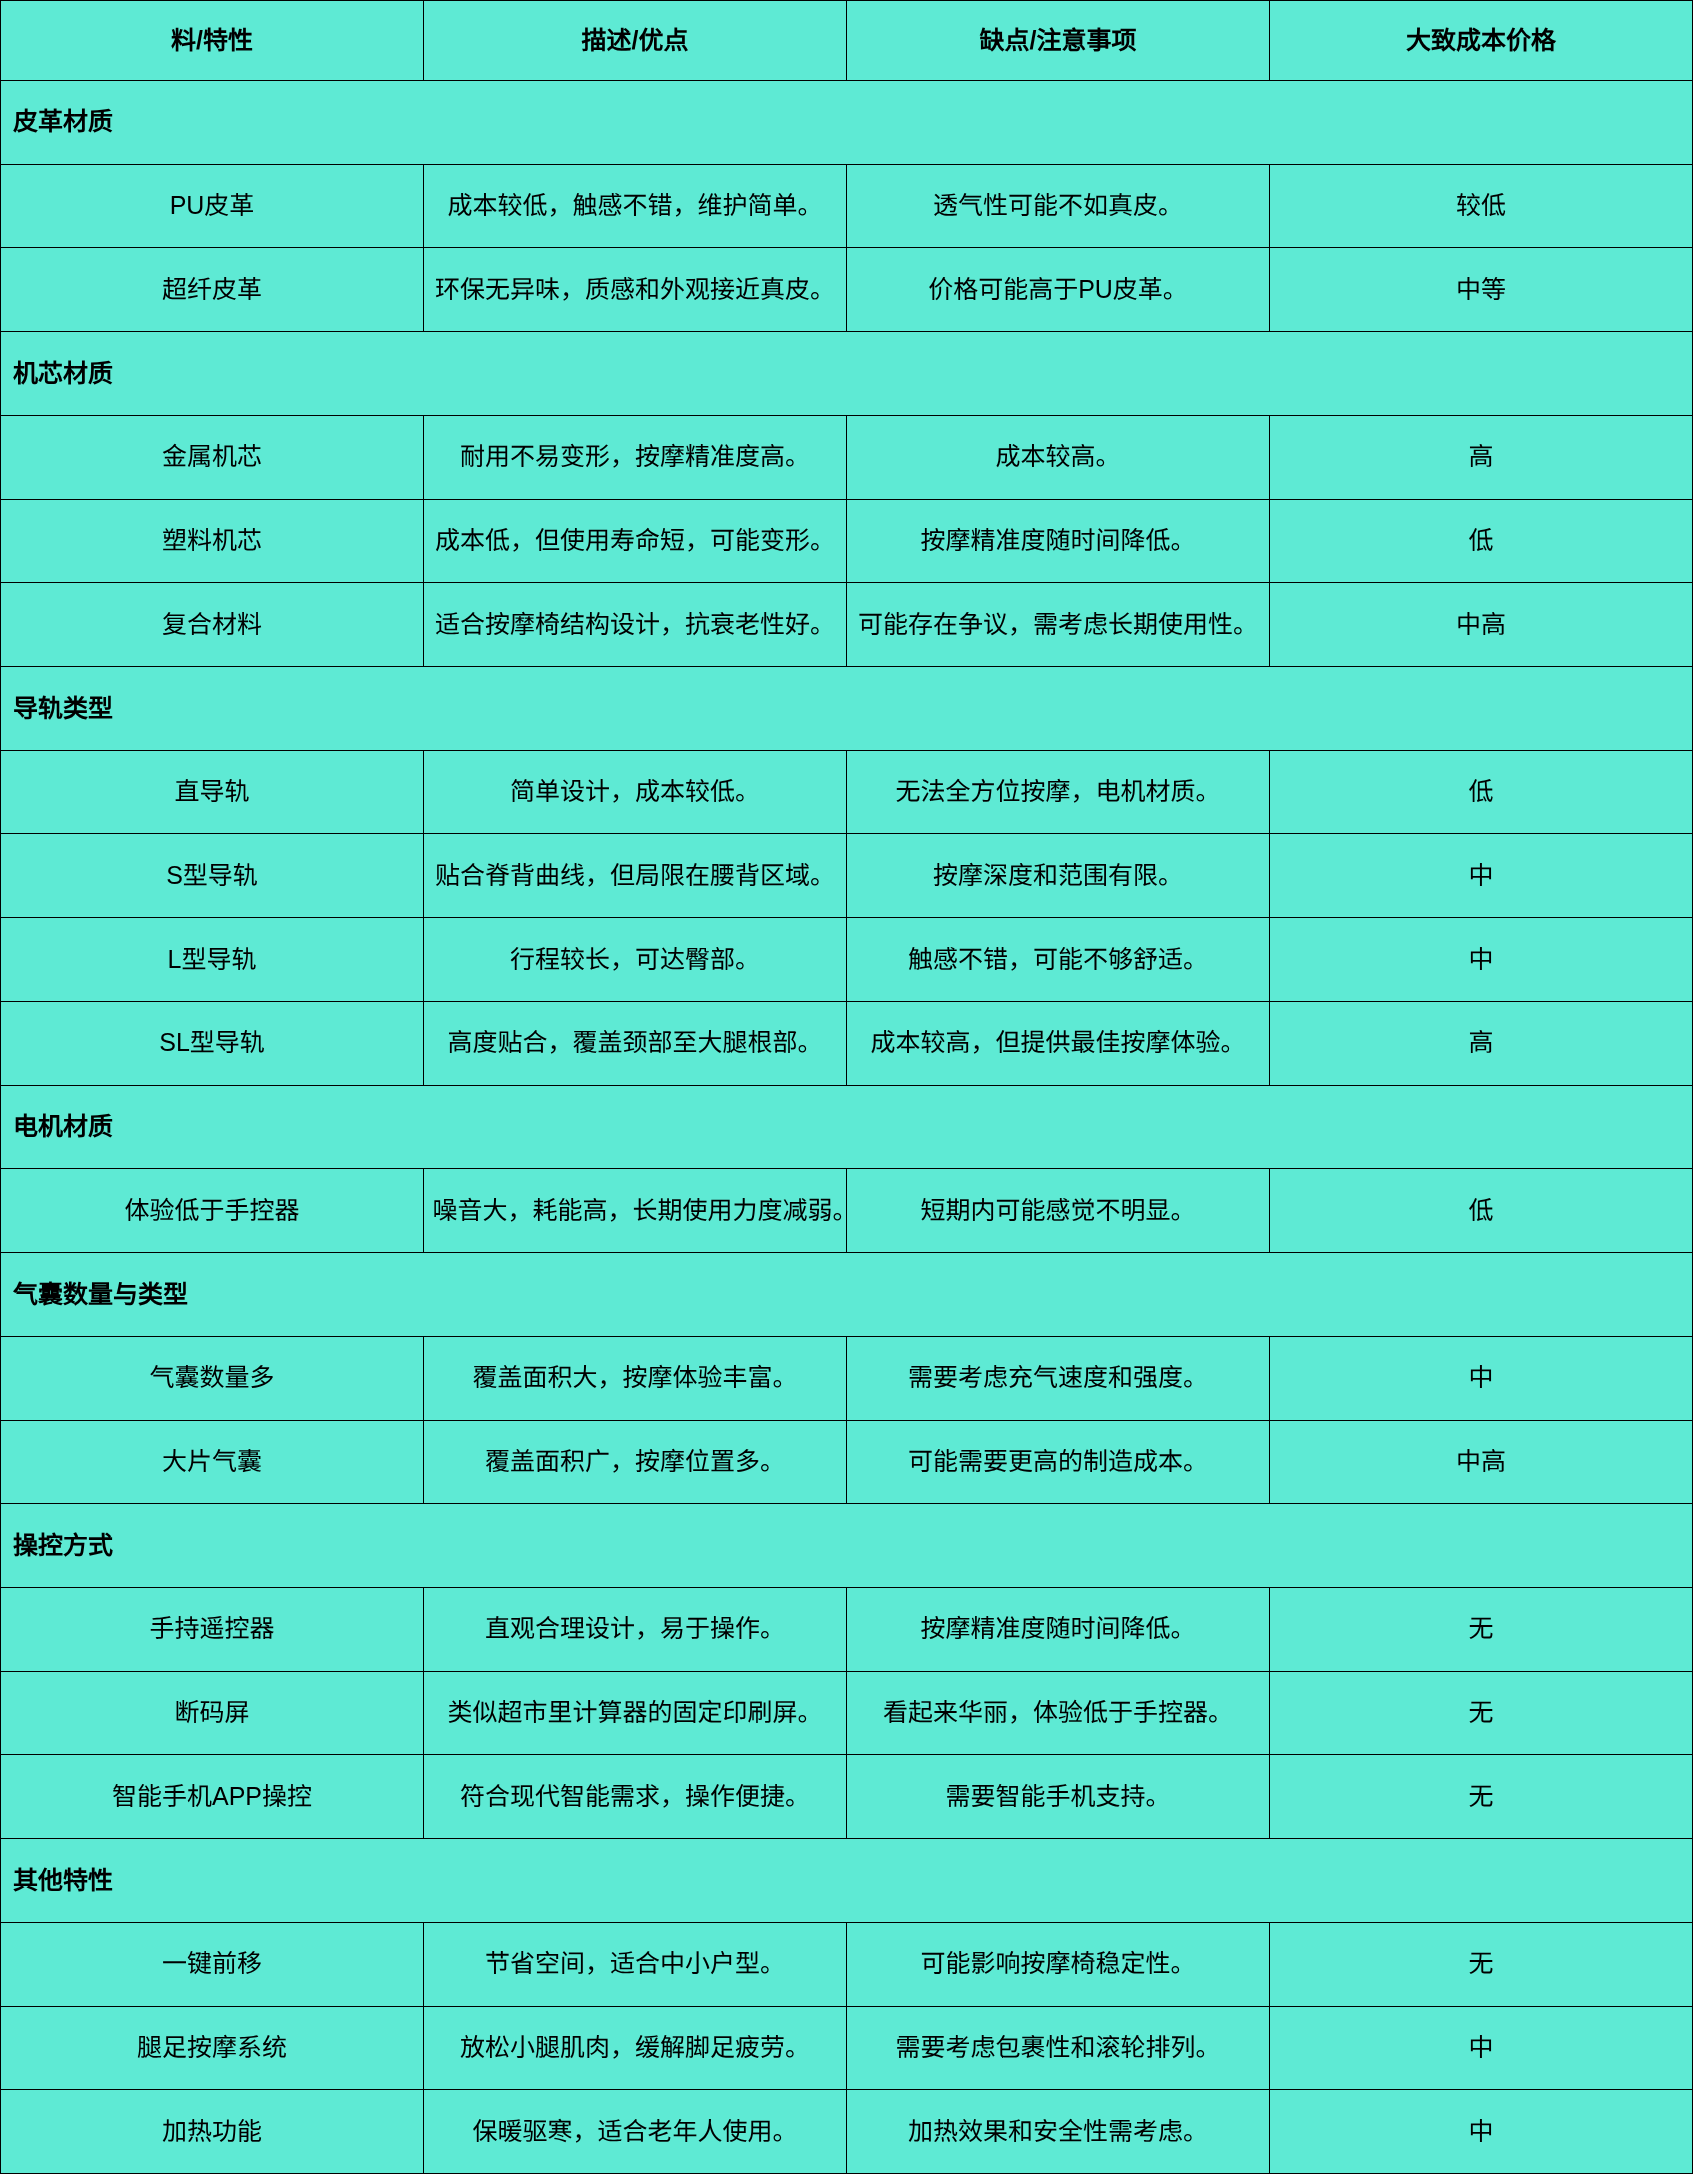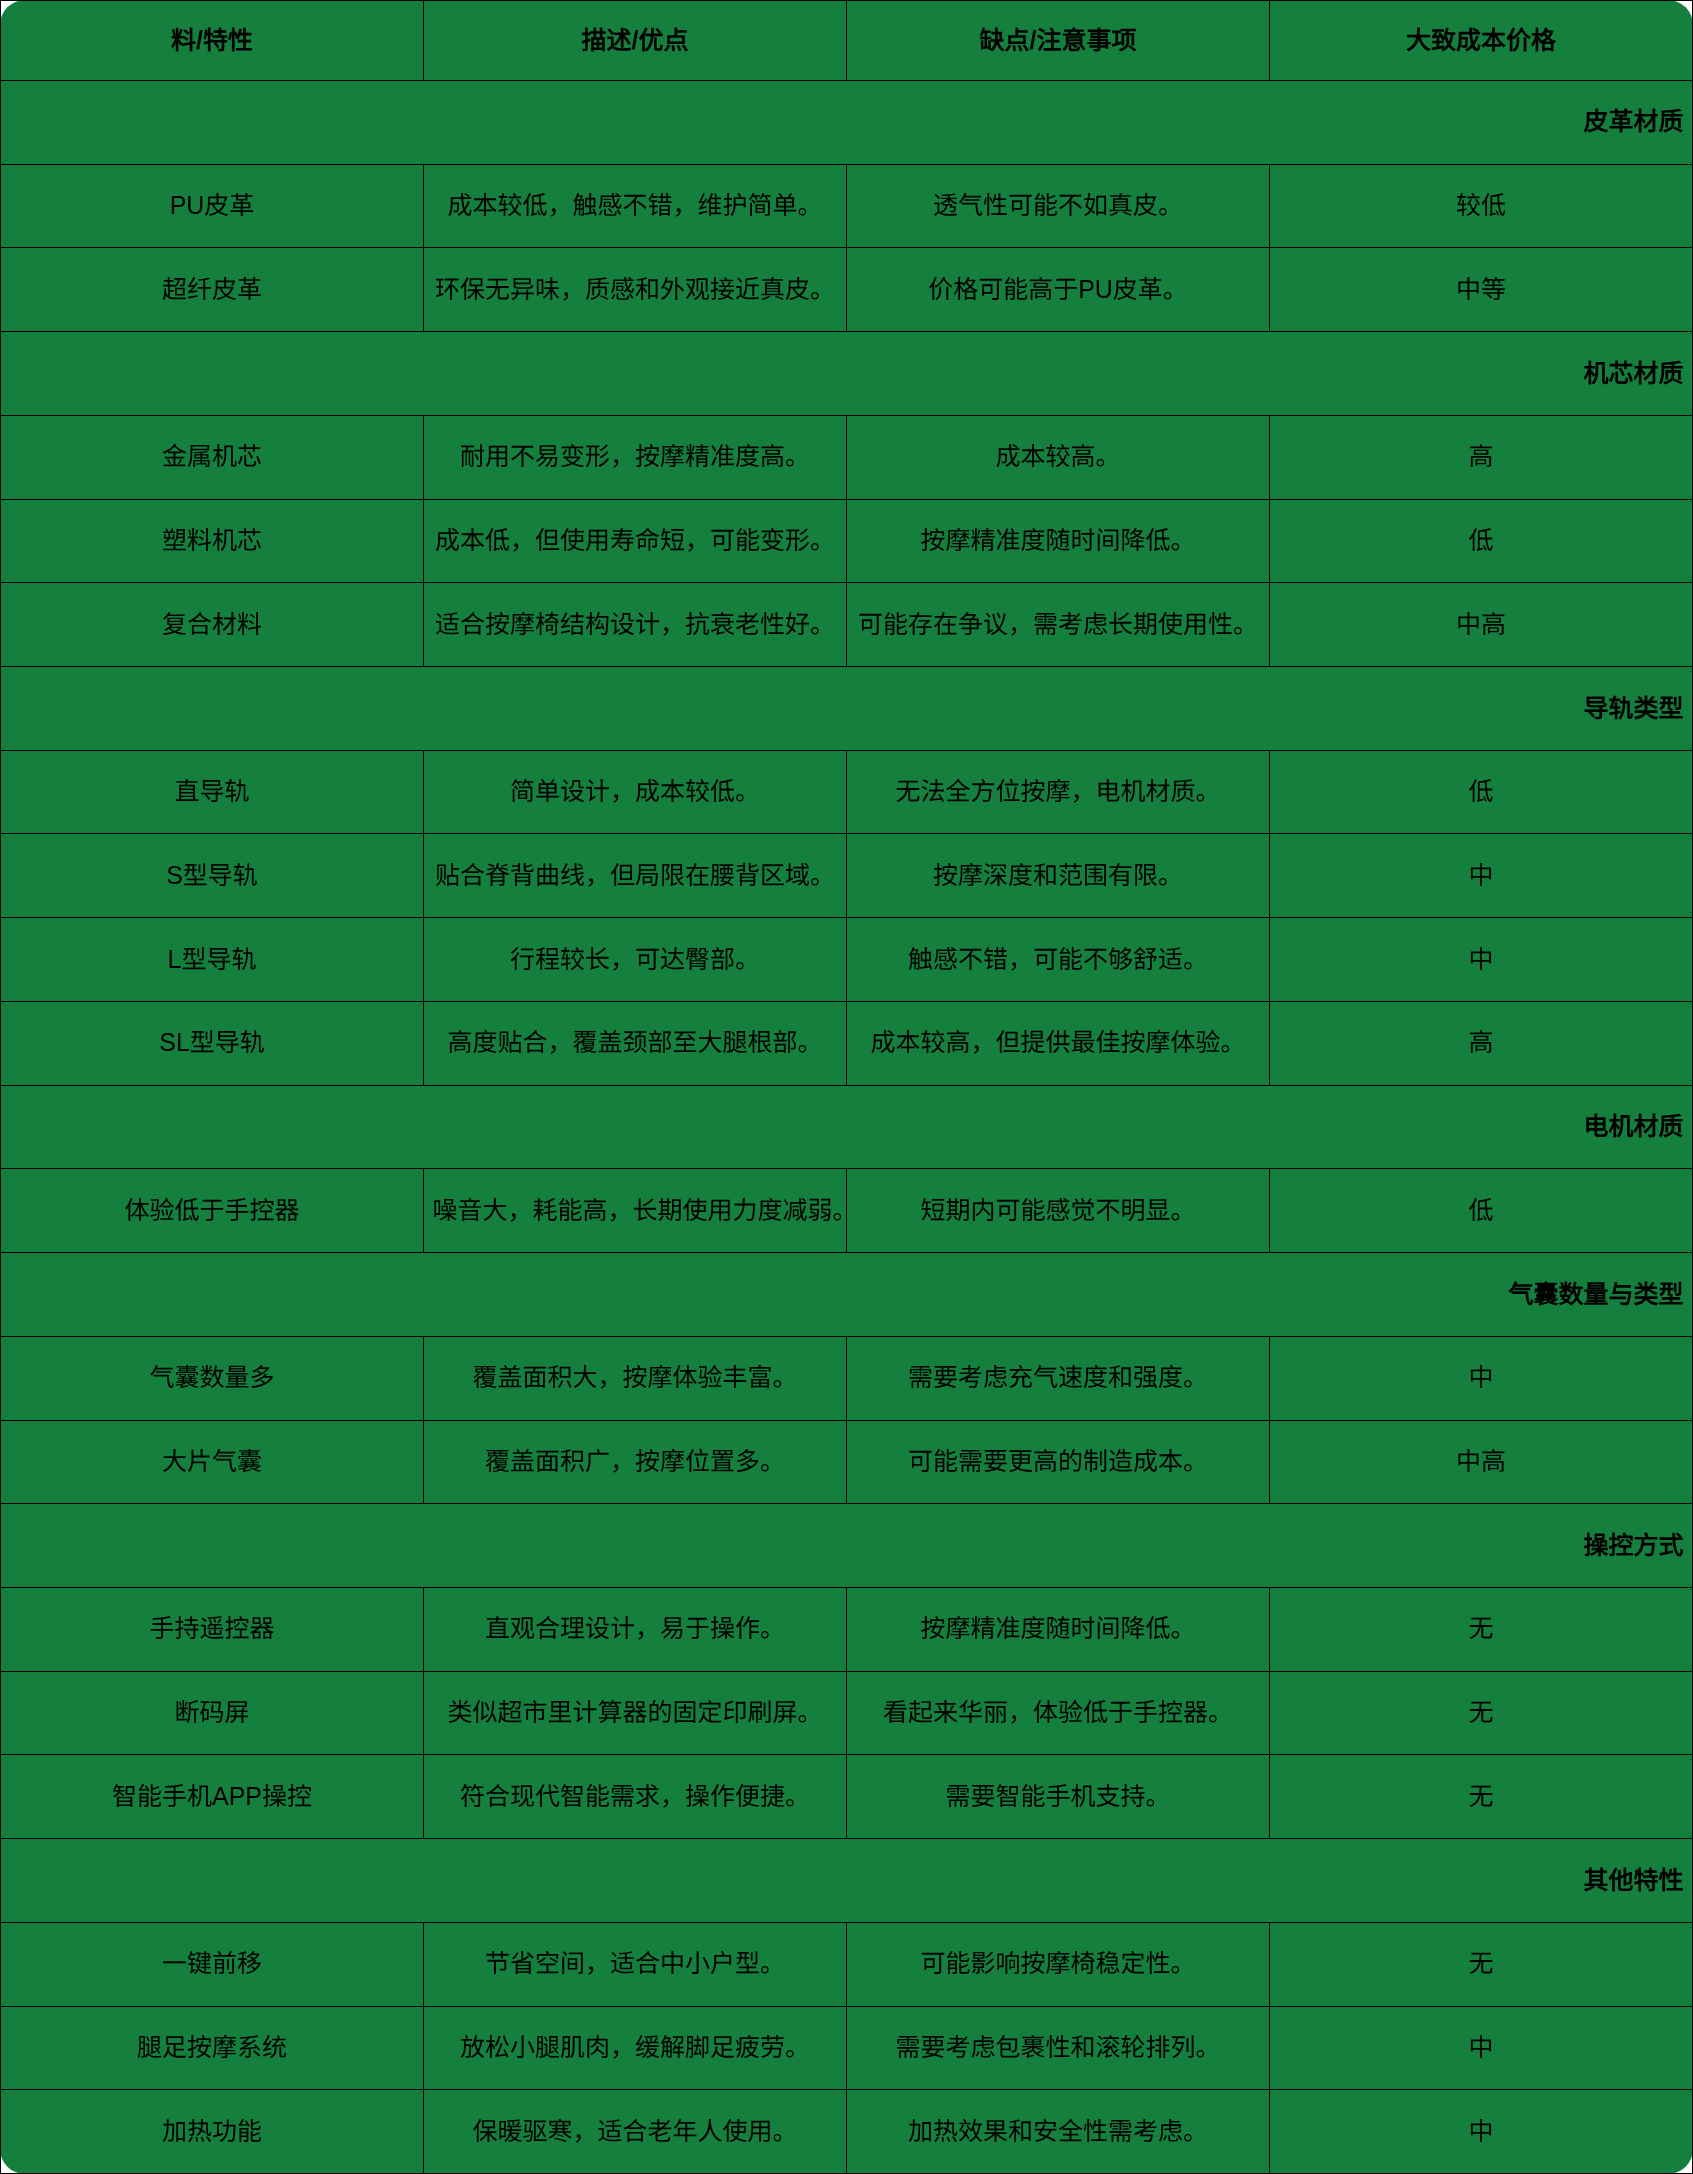--- a/index.html
+++ b/index.html
@@ -12,42 +12,41 @@
   }
   body {
     font-family: "Liberation Sans", "DejaVu Sans", sans-serif;
     color: #000000;
   }
   table.compare {
     width: 1693px;
     height: 2174px;
     border-collapse: collapse;
     table-layout: fixed;
-    background: #15803d;
-    border-radius: 25px;
+    background: #5eead4;
   }
   table.compare col { width: 25%; }
   table.compare th,
   table.compare td {
     border: 1.7px solid #000000;
     padding: 0 8.6px;
     font-size: 25px;
     line-height: 1.35;
     vertical-align: middle;
     text-align: center;
     box-sizing: border-box;
     overflow: hidden;
     white-space: nowrap;
   }
   table.compare tr { height: 80px; }
   table.compare th {
     font-weight: bold;
   }
   table.compare td.section {
-    text-align: right;
+    text-align: left;
     font-weight: bold;
     padding-left: 12px;
   }
 </style>
 </head>
 <body>
 
 <table class="compare">
   <colgroup>
     <col>

